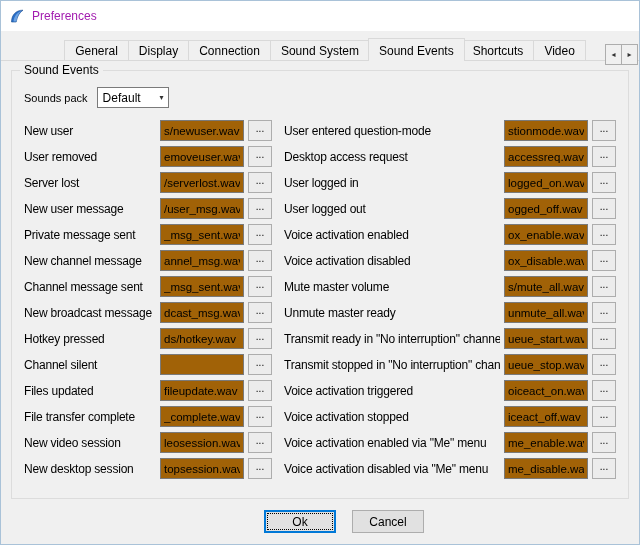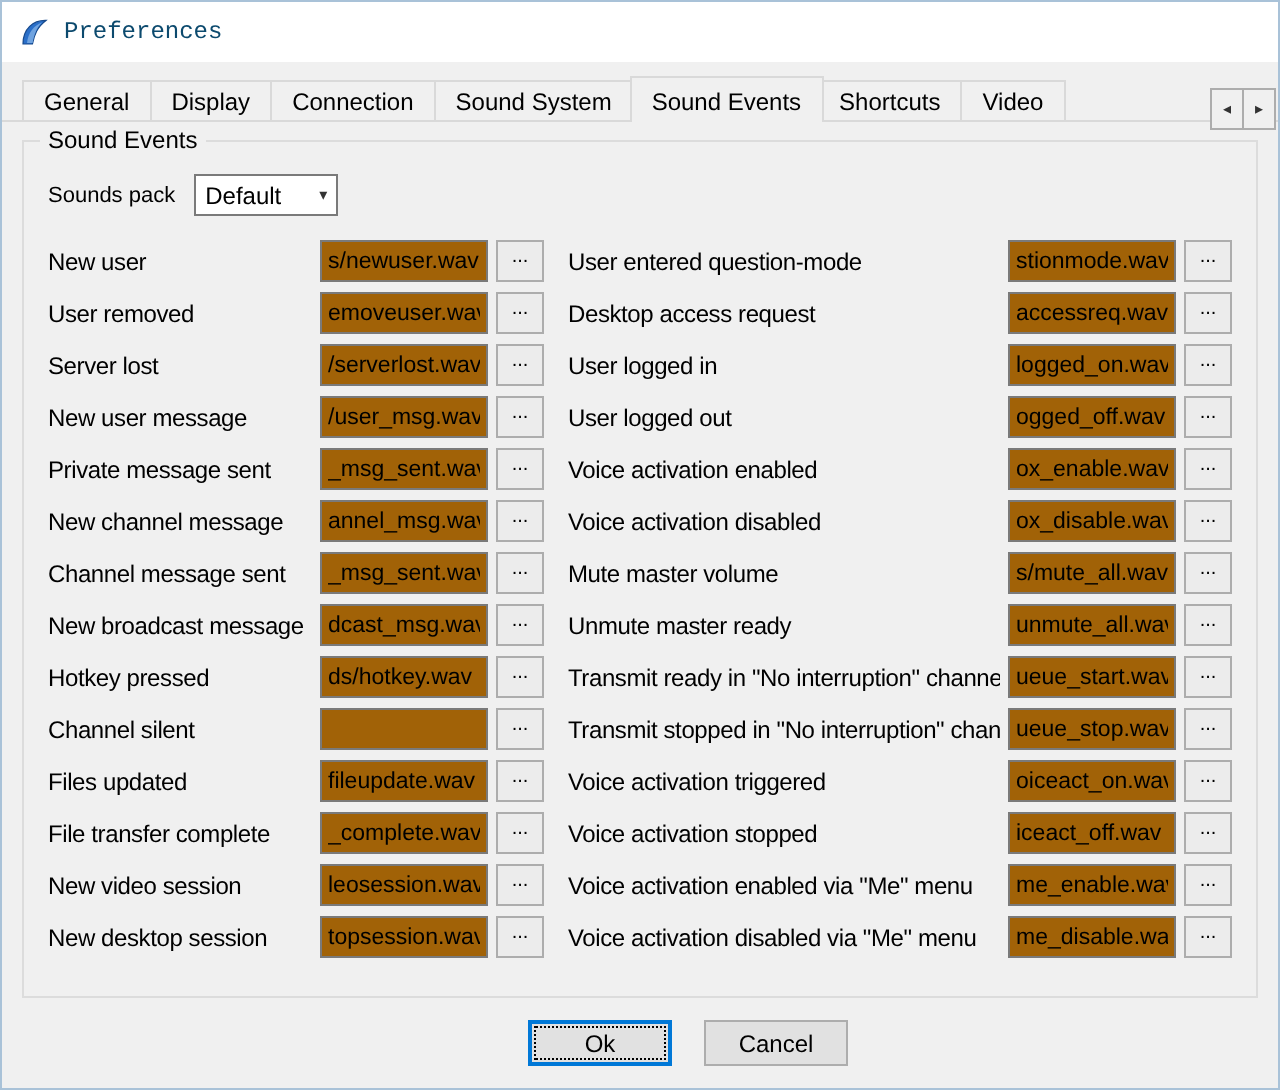--- a/index.html
+++ b/index.html
@@ -1,22 +1,22 @@
 <!DOCTYPE html>
 <html><head>
 <meta charset="utf-8">
 <style>
   html,body{margin:0;padding:0;}
   body{width:640px;height:545px;overflow:hidden;font-family:"Liberation Sans","DejaVu Sans",sans-serif;}
   .window{width:640px;height:545px;box-sizing:border-box;border:1px solid #a9c2d8;background:#f0f0f0;display:flex;flex-direction:column;}
   .titlebar{height:30px;flex:none;background:#ffffff;display:flex;align-items:center;padding:0 8px;gap:7px;}
-  .titlebar .title{font-size:12px;color:#0c4a6e;font-family:Liberation Mono, monospace;}
+  .titlebar .title{font-size:12px;color:#a21caf;}
   .app-icon{width:16px;height:16px;display:inline-flex;}
 
-  .tabbar{position:relative;flex:none;display:flex;align-items:flex-end;padding:7px 0 0 10px;background:#f0f0f0;overflow:hidden;}
+  .tabbar{position:relative;flex:none;display:flex;align-items:flex-end;padding:7px 0 0 10px;background:#f0f0f0;overflow:hidden;justify-content:center;}
   .tabline{position:absolute;left:0;right:0;bottom:0;height:1px;background:#d9d9d9;}
   .tab{box-sizing:border-box;height:21px;padding:3px 10px 4px;font-size:12px;background:#f0f0f0;border:1px solid #d9d9d9;white-space:nowrap;cursor:default;}
   .tab + .tab{margin-left:-1px;}
   .tab.selected{position:relative;z-index:2;height:24px;padding-top:5px;margin:0 -2px -1px;border-bottom:none;}
   .tab-scroll{position:absolute;right:1px;bottom:0;display:flex;z-index:3;}
   .sbtn{width:17px;height:21px;box-sizing:border-box;border:1px solid #adadad;background:#f0f0f0;font-size:8px;display:flex;align-items:center;justify-content:center;padding:0;color:#333;}
   .sbtn + .sbtn{margin-left:-1px;}
 
   .content{flex:1;min-height:0;box-sizing:border-box;padding:9px 10px 0;}
   .groupbox{position:relative;height:100%;box-sizing:border-box;border:1px solid #dcdcdc;padding:16px 12px 0;}

